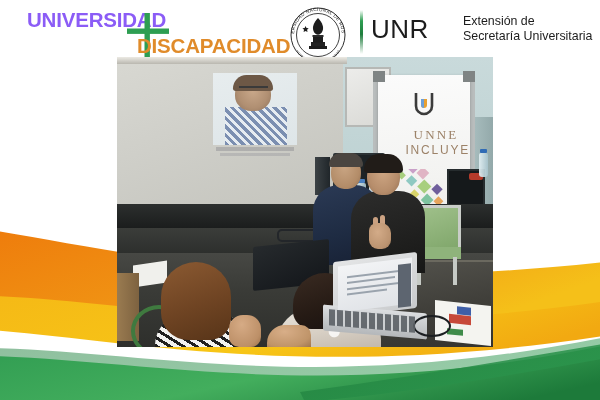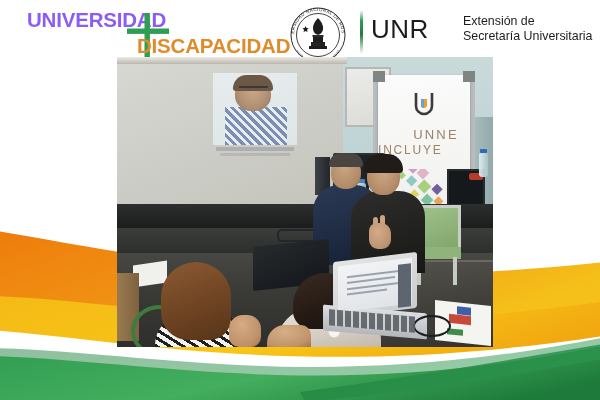--- a/index.html
+++ b/index.html
@@ -167,25 +167,25 @@
   #banner-clip-tr { left: 346px; top: 14px; width: 12px; height: 11px; background:#7f8484; }
   #banner-u {
     left: 296px; top: 34px; width: 22px; height: 26px;
   }
   #banner-unne {
     left: 261px; top: 70px; width: 116px;
     text-align: center;
     font-size: 13px;
     letter-spacing: 2.2px;
     color: #9c8268;
-    font-family: Liberation Sans, sans-serif;
+    font-family: Liberation Serif, serif;
   }
   #banner-incluye {
     left: 261px; top: 86px; width: 92px;
-    text-align: left;
+    text-align: right;
     font-size: 12px;
     letter-spacing: 1.8px;
     color: #9c8268;
   }
   #banner-diamonds {
     left: 266px; top: 112px; width: 84px; height: 42px;
   }
 
   
   #monitor1 {

